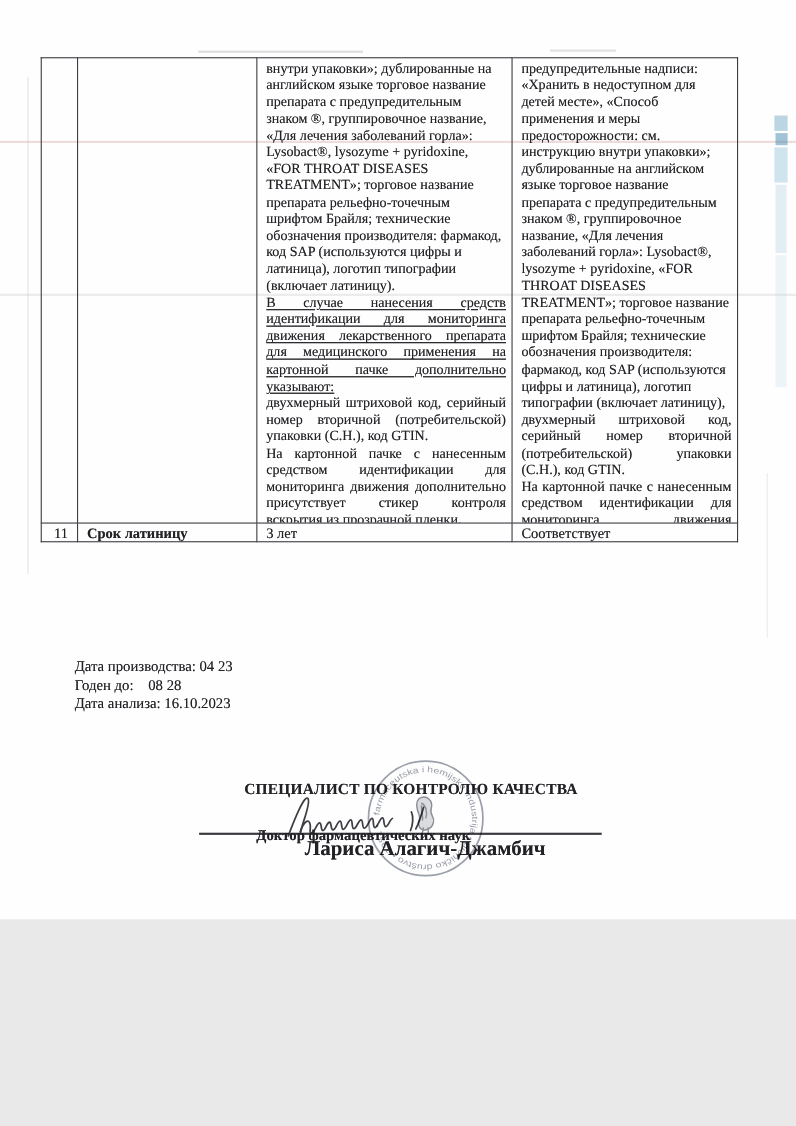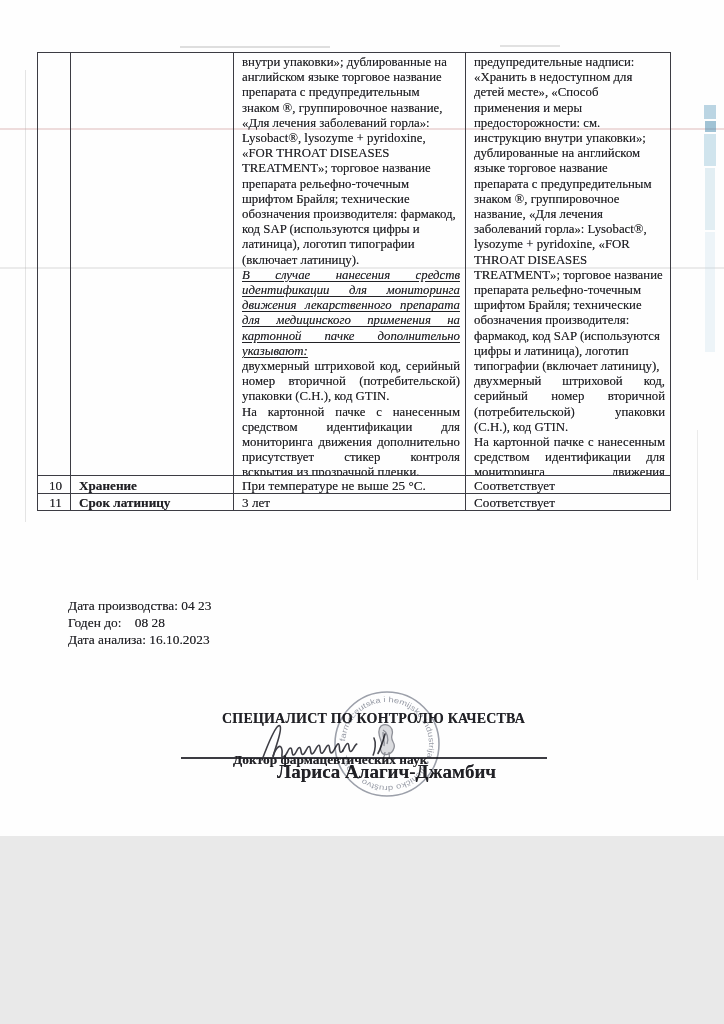--- a/index.html
+++ b/index.html
@@ -36,21 +36,21 @@
     border-collapse:collapse;table-layout:fixed;
   }
   table.doc td{
     border:1.5px solid #3c3c43;vertical-align:top;
     font-size:12.8px;line-height:15.2px;padding:2px 5px 0 8px;
   }
   .bigcell{height:420px;overflow:hidden;}
   td.c4{padding-left:6px;padding-right:4px;}
   .seg{margin:0;}
   .justify{text-align:justify;}
-  .uline{text-decoration:underline;text-underline-offset:2px;font-style:italic;}
+  .uline{text-decoration:underline;text-underline-offset:2px;}
   tr.small td{font-size:13.2px;line-height:15px;vertical-align:middle;padding-top:1px;}
   td.num{text-align:center;padding:1px 2px 0 2px;}
   td.pname{font-weight:bold;}
 
   
   .footnote{position:absolute;left:69px;top:530px;width:602px;font-size:13.2px;line-height:19.5px;}
   .dates{position:absolute;left:68px;top:597px;font-size:13.4px;line-height:17.2px;}
   .dates div{white-space:pre;}
   .sig-title{position:absolute;left:222px;top:711px;font-size:14px;font-weight:bold;letter-spacing:.2px;}
   .sig-line{position:absolute;left:181px;top:757px;width:366px;height:1.5px;background:#3c3c42;}
@@ -102,26 +102,20 @@
         </div>
       </td>
       <td class="c4">
         <div class="bigcell">
           <p class="seg">предупредительные надписи: «Хранить в недоступном для детей месте», «Способ применения и меры предосторожности: см. инструкцию внутри упаковки»; дублированные на английском языке торговое название препарата с предупредительным знаком ®, группировочное название, «Для лечения заболеваний горла»: Lysobact®, lysozyme + pyridoxine, «FOR THROAT DISEASES TREATMENT»; торговое название препарата рельефно-точечным шрифтом Брайля; технические обозначения производителя: фармакод, код SAP (используются цифры и латиница), логотип типографии (включает латиницу),</p>
           <p class="seg justify">двухмерный штриховой код, серийный номер вторичной (потребительской) упаковки (С.Н.), код GTIN.</p>
           <p class="seg justify">На картонной пачке с нанесенным средством идентификации для мониторинга движения присутствует стикер контроля вскрытия из прозрачной пленки.</p>
         </div>
       </td>
     </tr>
-    <tr class="small" style="height:18px;">
-      <td class="num">10</td>
-      <td class="pname">Хранение</td>
-      <td>При температуре не выше 25 °С.</td>
-      <td class="c4">Соответствует</td>
-    </tr>
     <tr class="small" style="height:17px;">
       <td class="num">11</td>
       <td class="pname">Срок латиницу</td>
       <td>3 лет</td>
       <td class="c4">Соответствует</td>
     </tr>
   </tbody>
     </table>
 
 

